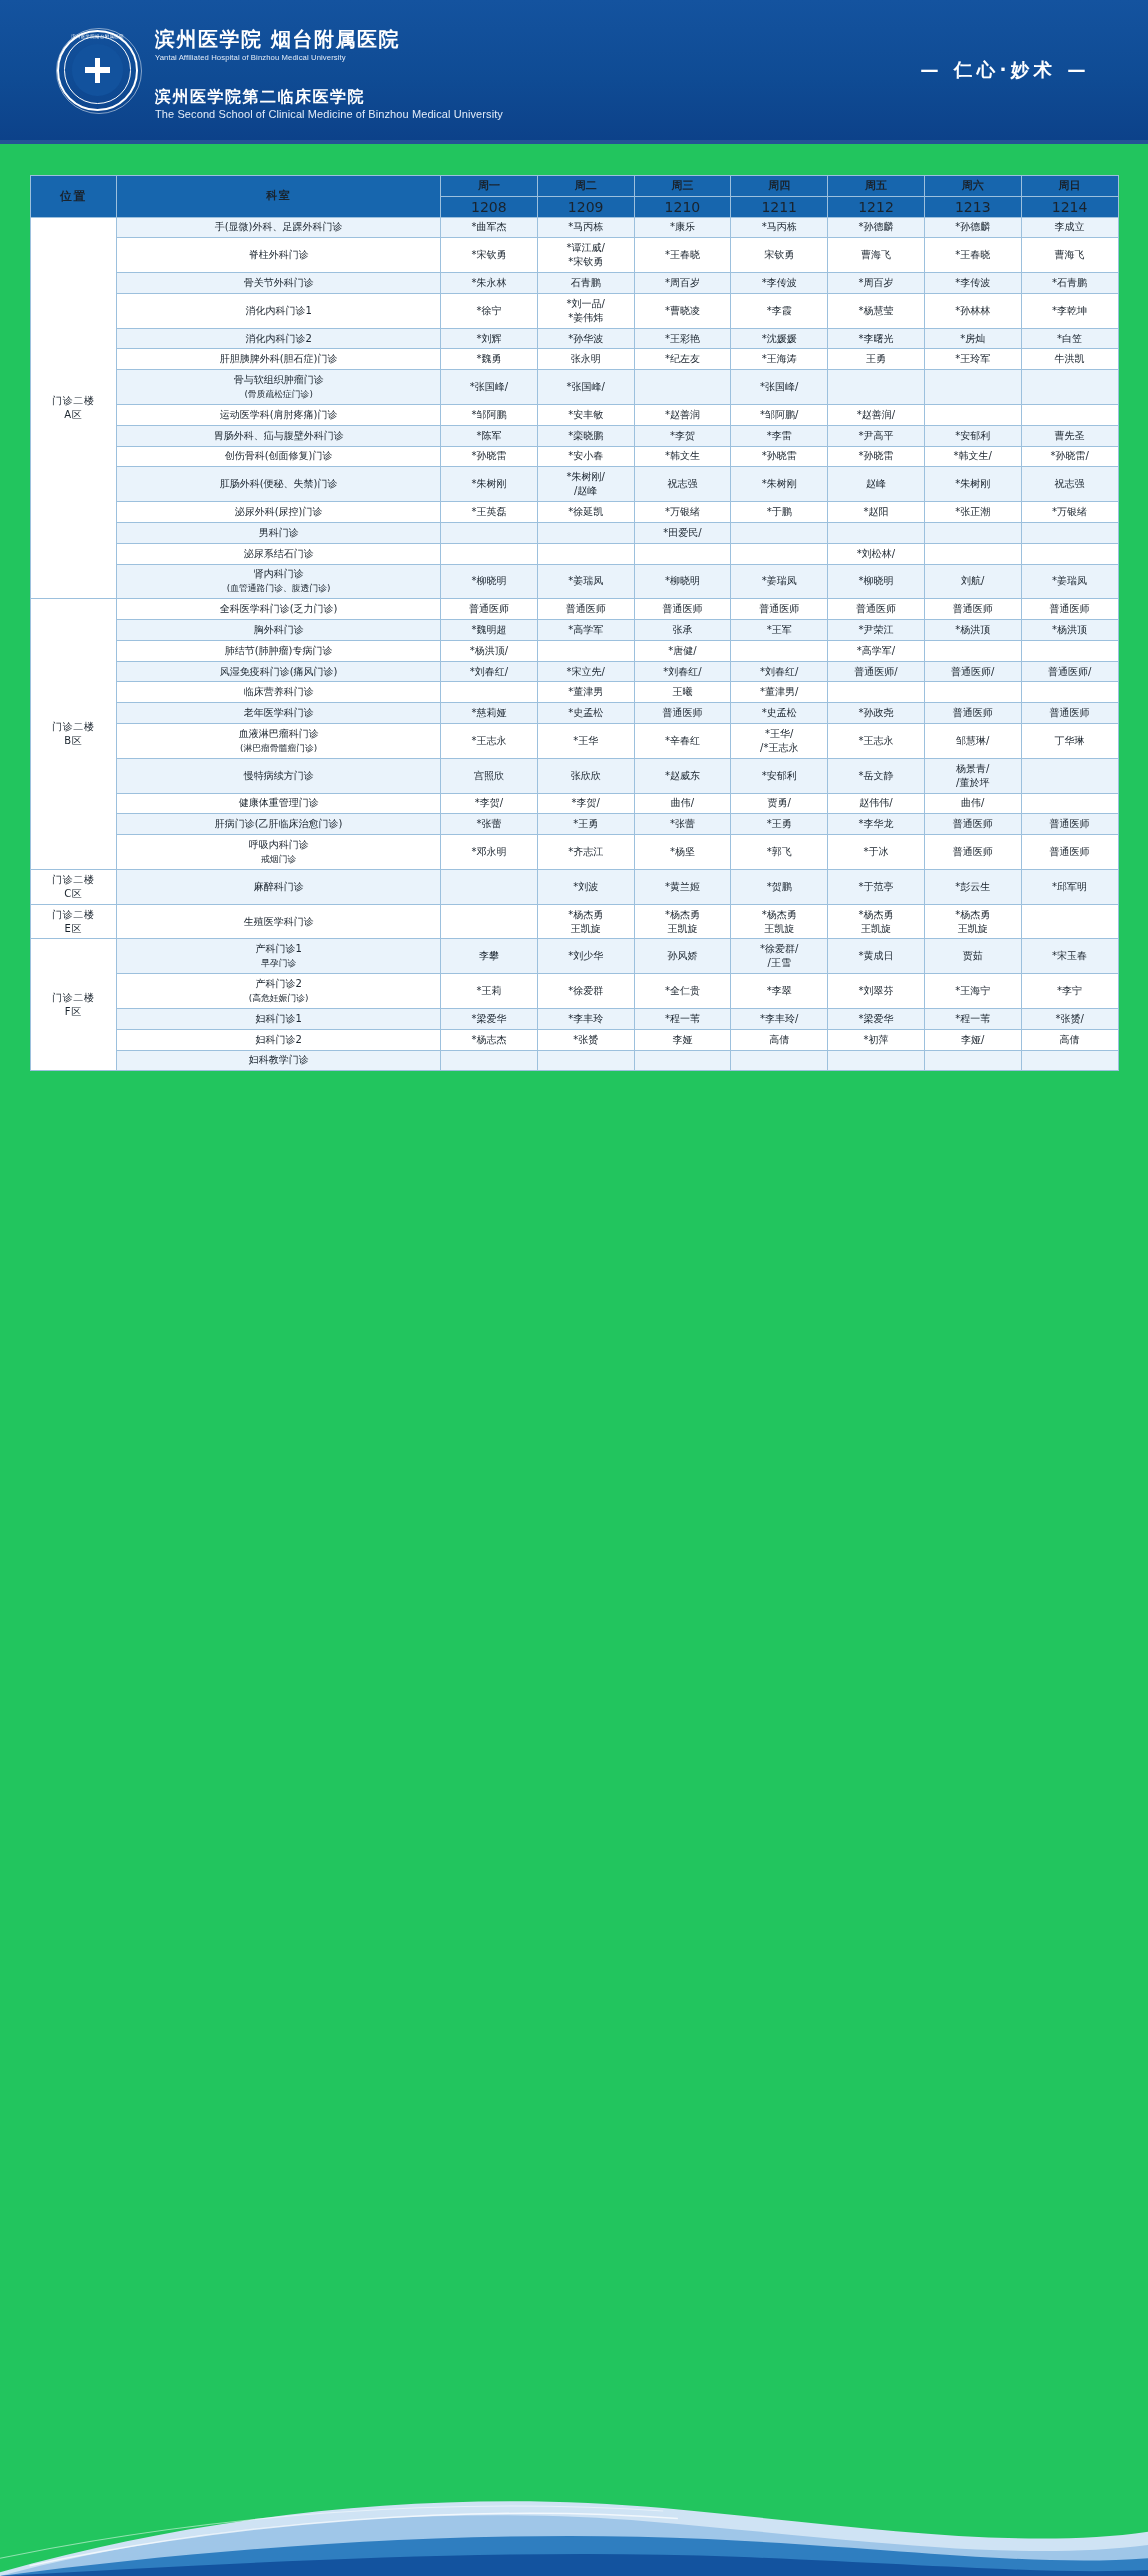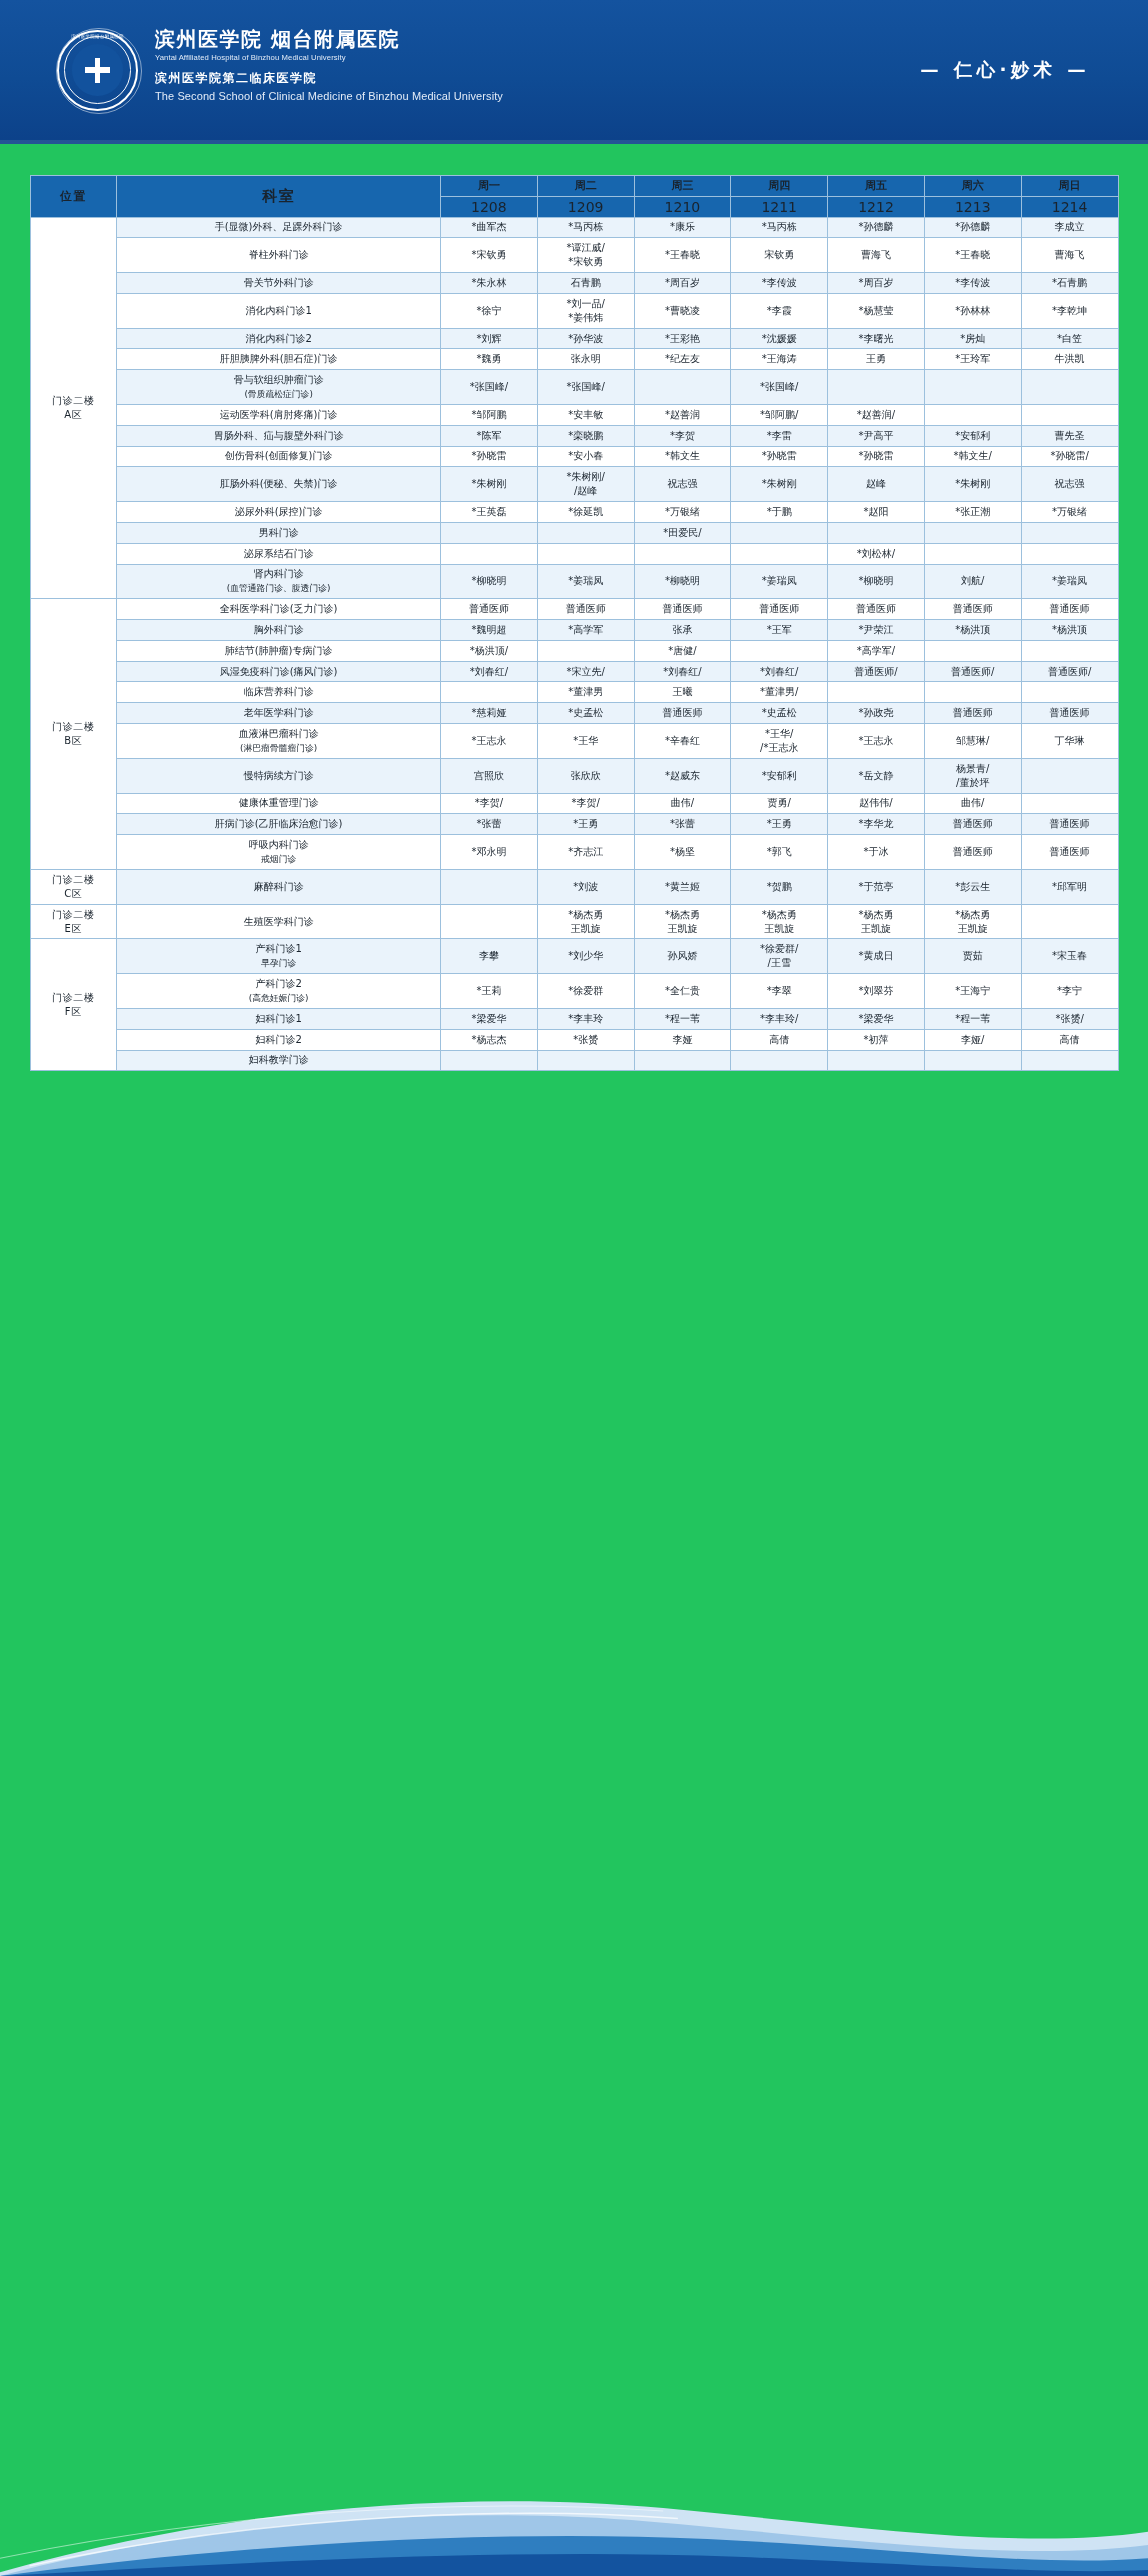--- a/index.html
+++ b/index.html
@@ -52,21 +52,21 @@
     border-radius:50%;
     border:0.7px solid rgba(255,255,255,.5);
   }
   .logo .toptext{
     position:absolute;left:0;top:4.4px;width:81px;text-align:center;
     font-size:4.4px;color:#fff;letter-spacing:0.4px;
   }
   .titleblock{position:absolute;left:155px;top:26.5px;color:#fff;}
   .t-cn1{font-family:"DejaVu Sans","Liberation Sans",sans-serif;font-size:20px;font-weight:bold;letter-spacing:1.5px;line-height:25px;}
   .t-en1{font-size:7.7px;letter-spacing:0.1px;line-height:11px;color:#e3ecf8;}
-  .t-cn2{font-family:"DejaVu Sans","Liberation Sans",sans-serif;font-size:12px;font-weight:bold;letter-spacing:1.5px;line-height:25px;margin-top:3px;}
+  .t-cn2{font-family:"DejaVu Sans","Liberation Sans",sans-serif;font-size:16px;font-weight:bold;letter-spacing:1.5px;line-height:25px;margin-top:21px;}
   .t-en2{font-size:11px;letter-spacing:0.1px;line-height:11px;color:#e3ecf8;}
   .slogan{
     position:absolute;right:58px;top:57px;color:#fff;
     font-size:18.4px;letter-spacing:4.4px;font-weight:bold;
     font-family:"DejaVu Sans","Liberation Sans",sans-serif;
   }
 
   
   .tablewrap{padding:31px 29.5px 0 29.5px;}
   table.sched{
@@ -84,21 +84,21 @@
     line-height:14px;
     padding:2.9px 1.5px;
   }
   thead th{
     background:#1766ae;
     color:#ffffff;
     font-weight:bold;
     border:0.7px solid #1766ae;
   }
   thead th.pos{width:74px;font-size:11.8px;letter-spacing:1.5px;margin-left:34px;}
-  thead th.dept{width:287px;font-size:15px;letter-spacing:1.5px;}
+  thead th.dept{width:287px;font-size:11px;letter-spacing:1.5px;}
   thead th.day{width:83px;font-size:11px;}
   thead tr.row2 th{
     font-size:14px;font-weight:normal;
     border-top:0.7px solid #4e8cc6;
   }
   td.zone{
     width:74px;
     background:#ffffff;
     font-size:10.3px;
     line-height:15.5px;

